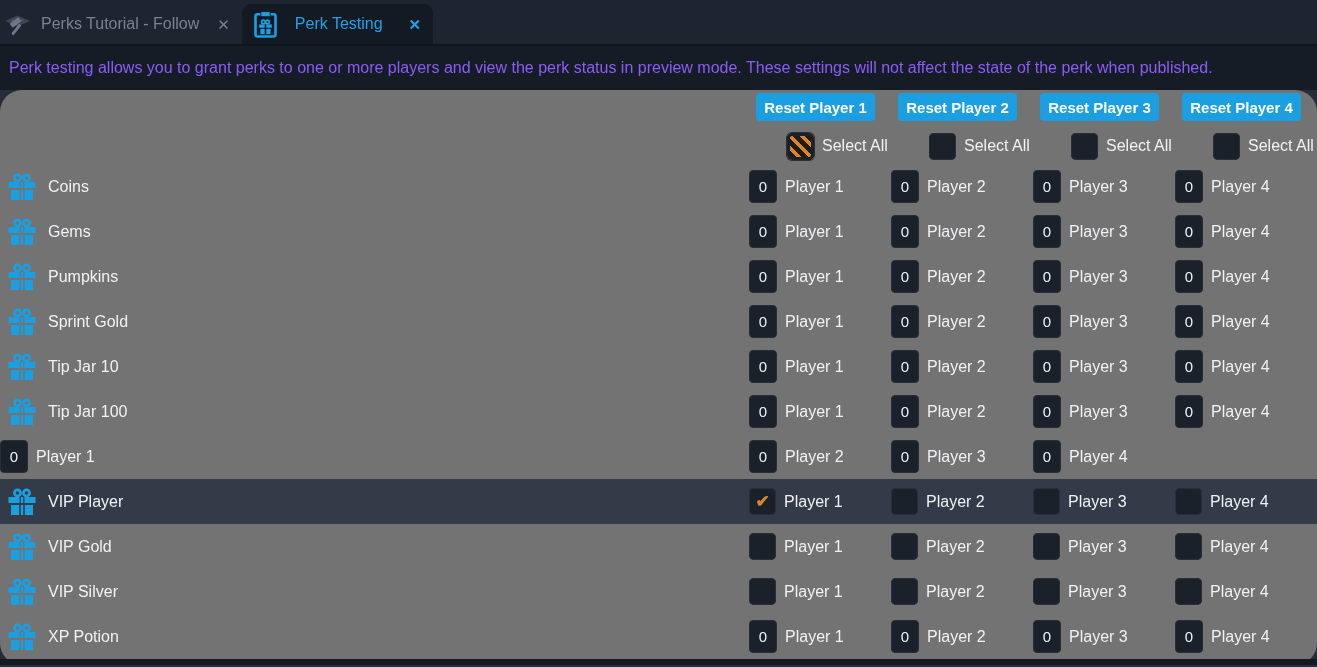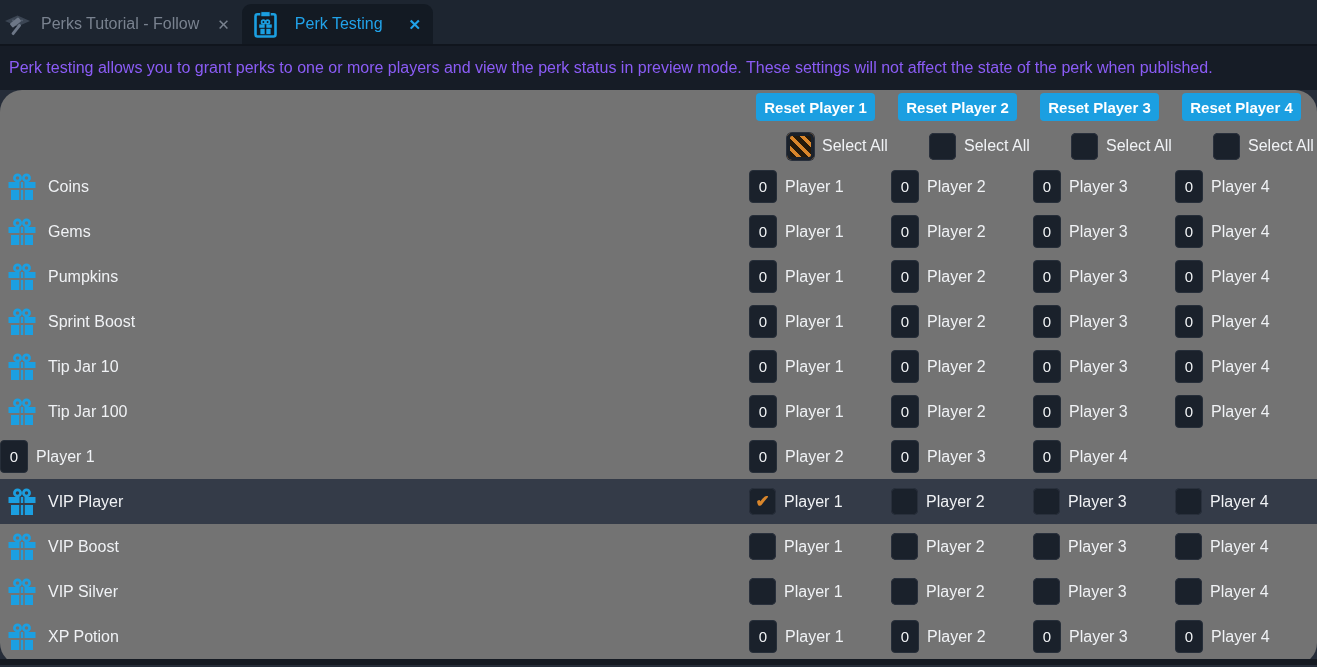--- a/index.html
+++ b/index.html
@@ -296,21 +296,21 @@
           <g fill="#1B9FE1">
             <rect x="0.5" y="9" width="11" height="6"></rect>
             <rect x="12.8" y="9" width="2.4" height="6"></rect>
             <rect x="16.5" y="9" width="11" height="6"></rect>
             <rect x="3" y="17" width="8.2" height="10"></rect>
             <rect x="12.8" y="17" width="2.4" height="10"></rect>
             <rect x="16.8" y="17" width="8.2" height="10"></rect>
           </g>
         </svg>
       </span>
-      <span class="perk-name">Sprint Boost</span>
+      <span class="perk-name">Sprint Gold</span>
     </div>
 
   <div class="cell">
     <input class="num-input" type="text" value="0" style="">
     <span class="player-label">Player 1</span>
   </div>
 
   <div class="cell">
     <input class="num-input" type="text" value="0" style="">
     <span class="player-label">Player 2</span>
@@ -479,21 +479,21 @@
           <g fill="#1B9FE1">
             <rect x="0.5" y="9" width="11" height="6"></rect>
             <rect x="12.8" y="9" width="2.4" height="6"></rect>
             <rect x="16.5" y="9" width="11" height="6"></rect>
             <rect x="3" y="17" width="8.2" height="10"></rect>
             <rect x="12.8" y="17" width="2.4" height="10"></rect>
             <rect x="16.8" y="17" width="8.2" height="10"></rect>
           </g>
         </svg>
       </span>
-      <span class="perk-name">VIP Boost</span>
+      <span class="perk-name">VIP Gold</span>
     </div>
 
   <div class="cell">
     <span class="cb unchecked"></span>
     <span class="player-label">Player 1</span>
   </div>
 
   <div class="cell">
     <span class="cb unchecked"></span>
     <span class="player-label">Player 2</span>

